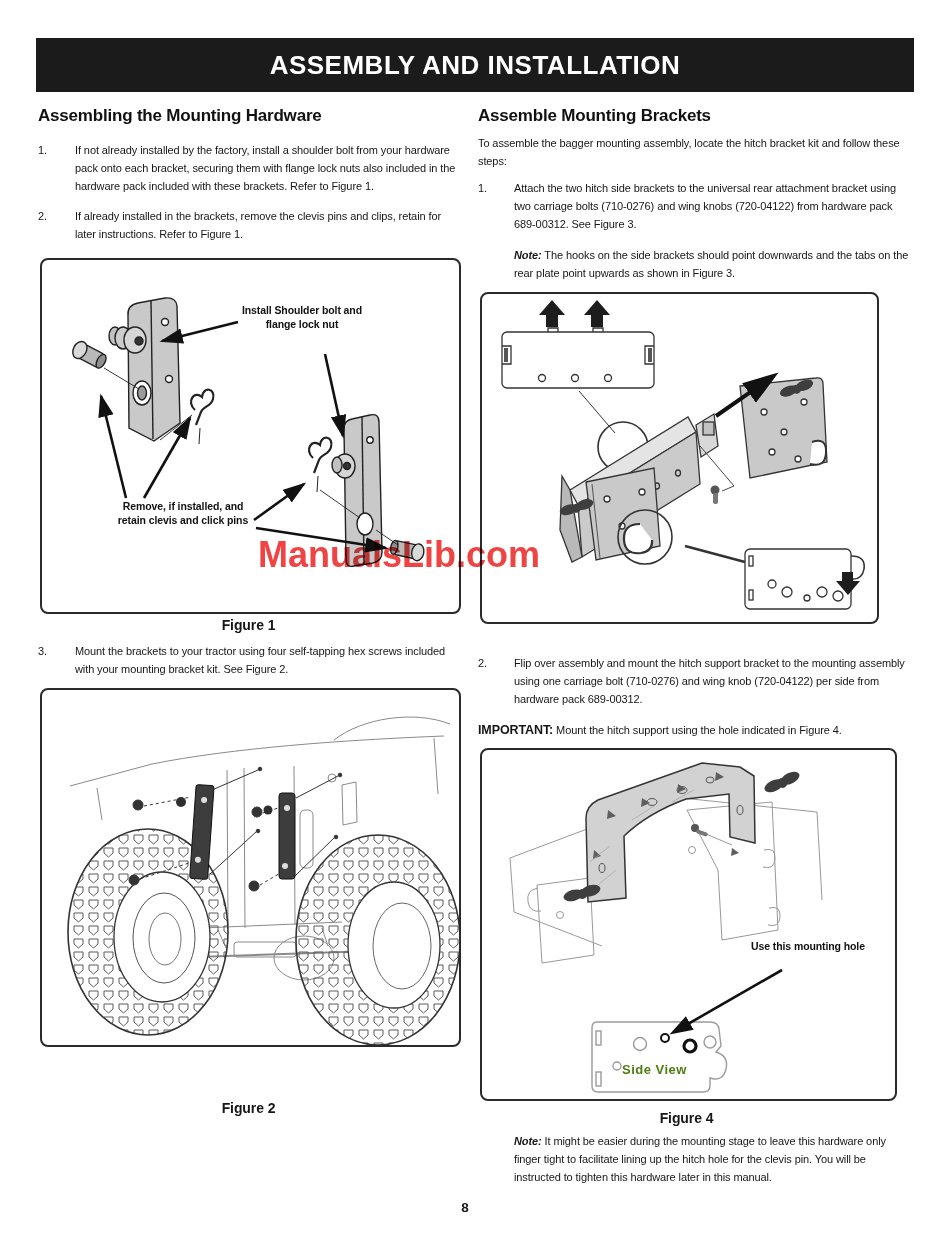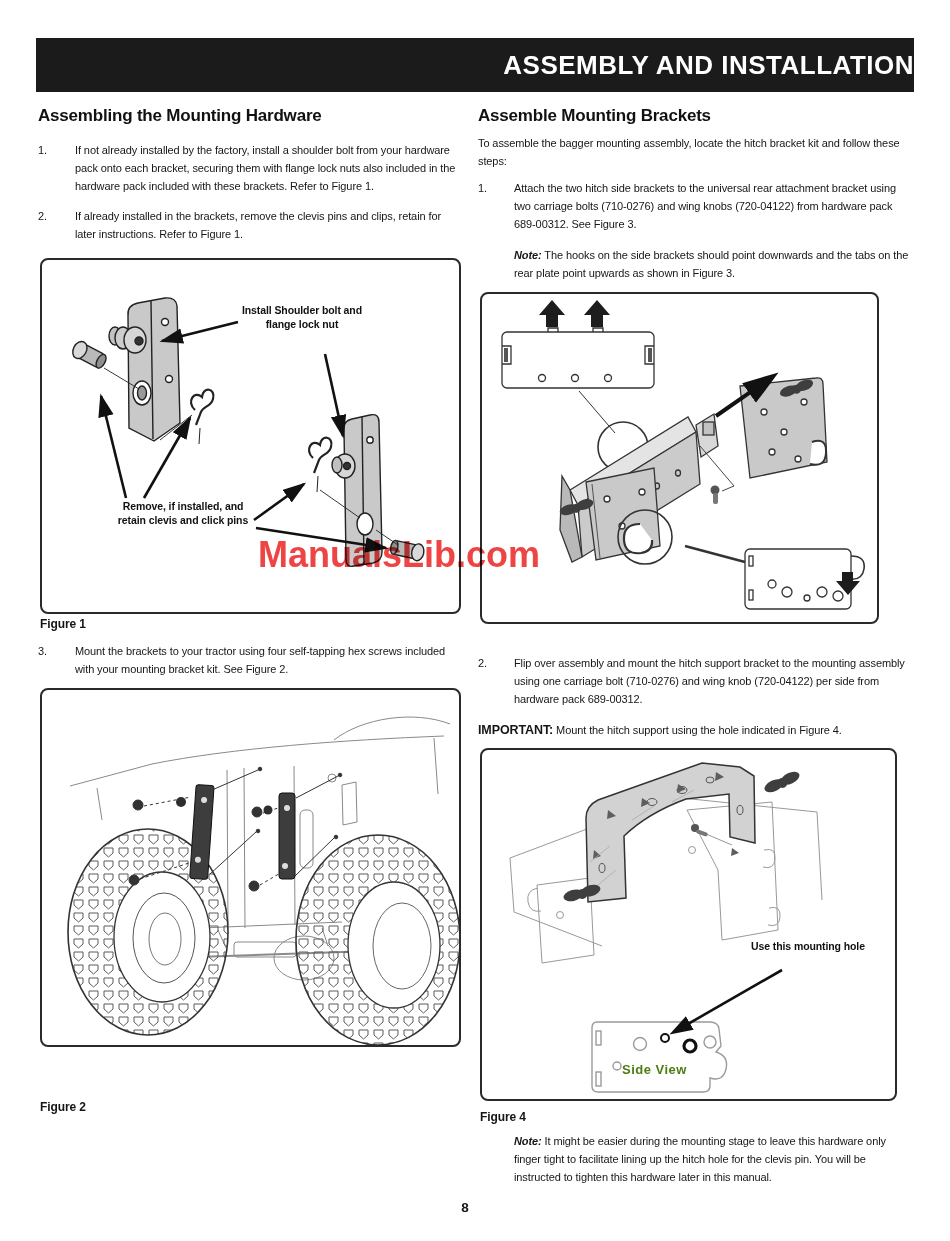--- a/index.html
+++ b/index.html
@@ -1,29 +1,29 @@
 <!DOCTYPE html>
 <html><head>
 <meta charset="utf-8">
 <style>
   html,body{margin:0;padding:0;background:#e8e8e8;}
   #page{position:relative;width:950px;height:1241px;background:#ffffff;margin:0 auto;
         font-family:"Liberation Sans",sans-serif;color:#161616;overflow:hidden;}
   .abs{position:absolute;}
-  .banner{background:#1b1b1b;display:flex;align-items:center;justify-content:flex-end;}
+  .banner{background:#1b1b1b;display:flex;align-items:center;justify-content:center;}
   .banner-title{color:#fff;font-size:26px;font-weight:bold;letter-spacing:.5px;}
   .h2{font-size:17px;font-weight:bold;letter-spacing:-.2px;color:#111;}
   .body-txt{font-size:11px;line-height:1.64;letter-spacing:-.1px;}
   .step{display:flex;}
   .step .n{flex:none;}
   .lc .n{width:37px;}
   .rc .n{width:36px;}
   .figbox{position:absolute;border:2px solid #2a2a2a;border-radius:8px;background:transparent;}
   .figbox svg{position:absolute;left:0;top:0;width:100%;height:100%;}
-  .cap{font-size:12px;font-weight:bold;text-align:left;letter-spacing:-.1px;}
+  .cap{font-size:14px;font-weight:bold;text-align:center;letter-spacing:-.1px;}
   .figlabel{position:absolute;font-weight:bold;font-size:10.5px;line-height:1.3;text-align:center;letter-spacing:-.1px;color:#111;}
   .sideview-label{position:absolute;font-weight:bold;font-size:13px;color:#4d7c0f;letter-spacing:.5px;}
   .note-label{font-weight:bold;font-style:italic;}
   .imp-label{font-weight:bold;font-size:12.5px;}
   .watermark{position:absolute;left:258px;top:534px;font-size:36px;font-weight:bold;color:#ef4444;
              mix-blend-mode:multiply;z-index:9;white-space:nowrap;}
   .pagenum{font-size:13.5px;font-weight:bold;text-align:center;}
 </style>
 </head>
 <body>

